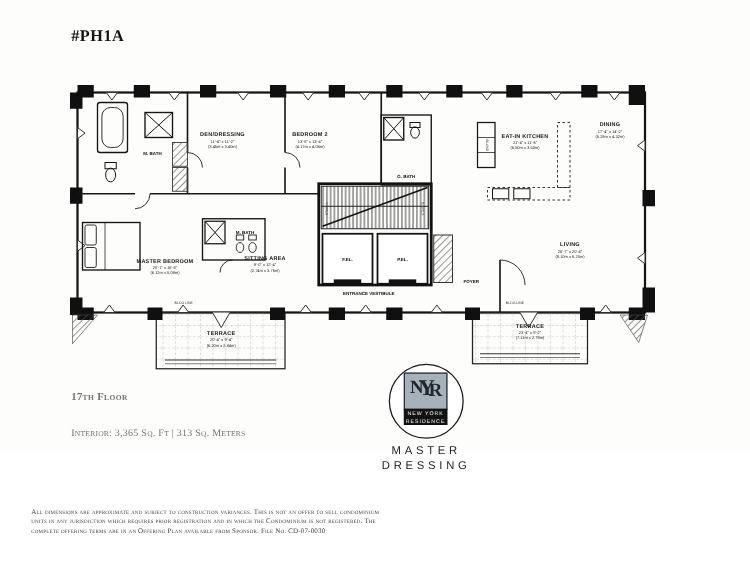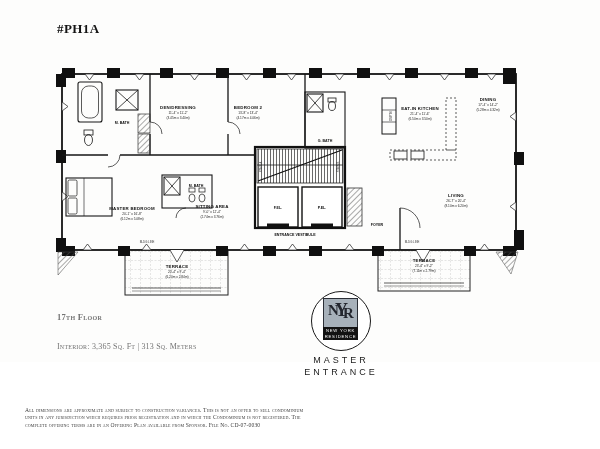--- a/index.html
+++ b/index.html
@@ -274,21 +274,21 @@
         <span class="mono mono-y">Y</span>
         <span class="mono mono-r">R</span>
       </div>
       <div class="logo-bar">
         <div>NEW YORK</div>
         <div>RESIDENCE</div>
       </div>
     </div>
     <div class="tagline">
       <div>MASTER</div>
-      <div>ENTRANCE</div>
+      <div>DRESSING</div>
     </div>
   </div>
 
   <div class="disclaimer">
     <div>All dimensions are approximate and subject to construction variances. This is not an offer to sell condominium</div>
     <div>units in any jurisdiction which requires prior registration and in which the Condominium is not registered. The</div>
     <div>complete offering terms are in an Offering Plan available from Sponsor. File No. CD-07-0030</div>
   </div>
 
 </div>

